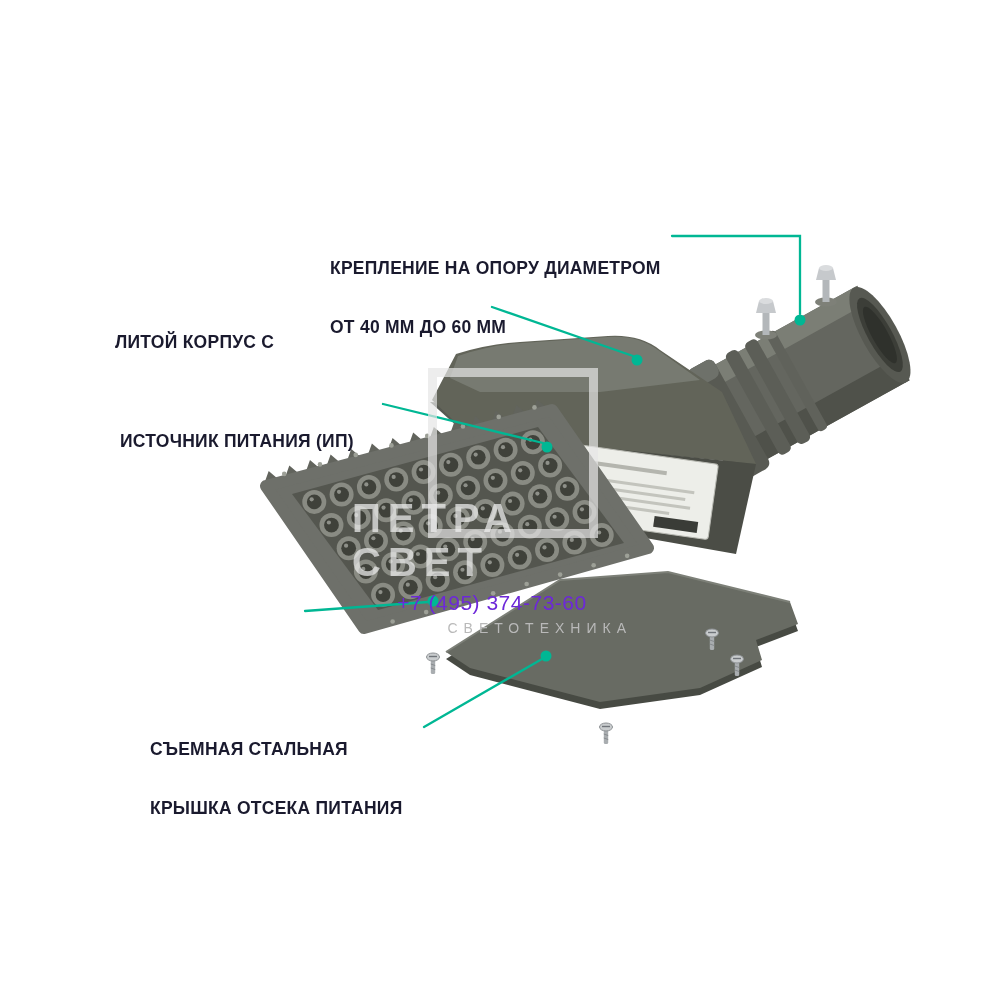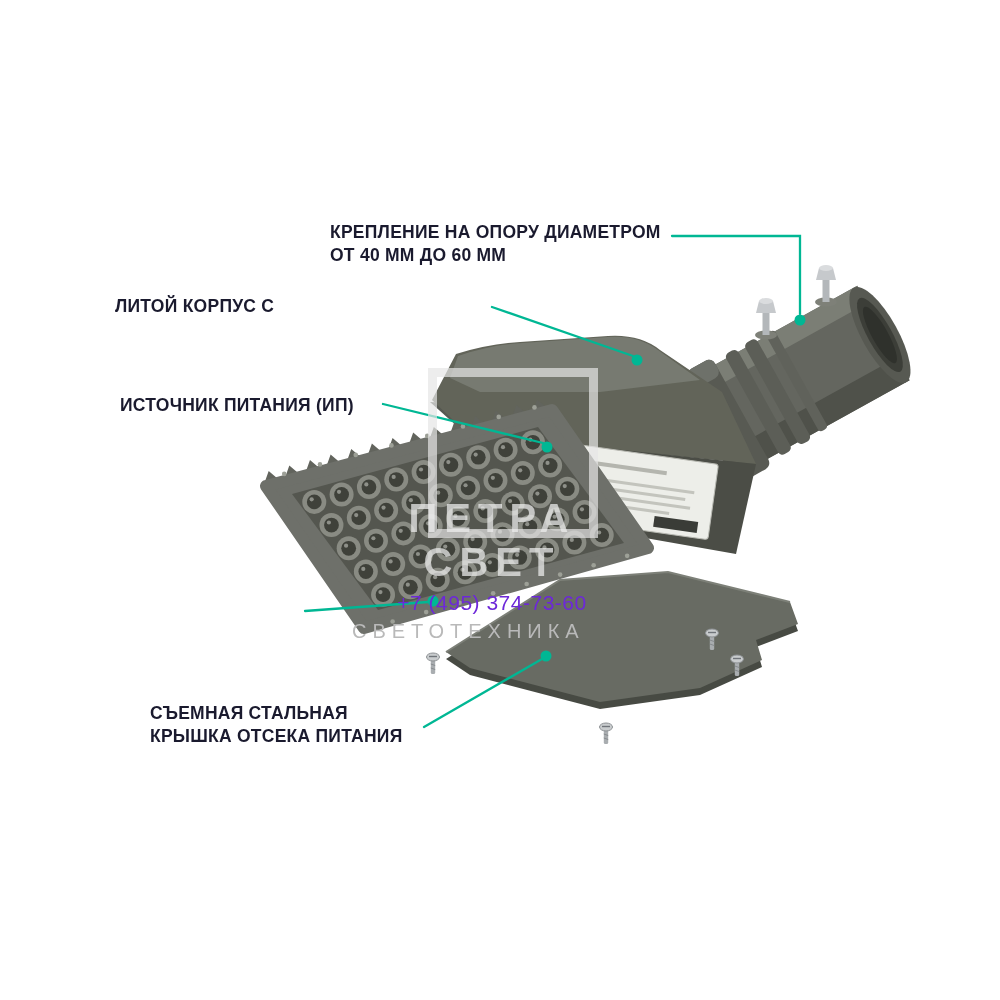--- a/index.html
+++ b/index.html
@@ -6,37 +6,37 @@
   #stage{
     position:relative;width:1000px;height:1000px;background:#ffffff;overflow:hidden;
     font-family:"Liberation Sans",sans-serif;
   }
   svg{position:absolute;left:0;top:0;}
   .callout{
     position:absolute;
     font-weight:700;font-size:17.5px;line-height:1.32;
     color:#1a1a2e;letter-spacing:.25px;white-space:nowrap;
   }
-  .callout span{display:block;}
+  .callout span{display:block;margin-top:36px;}
   .wm-name{
-    position:absolute;left:352px;width:280px;text-align:center;
+    position:absolute;left:352px;width:280px;text-align:left;
     font-weight:700;font-size:40px;letter-spacing:7px;
     color:rgba(238,238,238,.72);pointer-events:none;
   }
   #wm-square{
     position:absolute;left:428px;top:368px;width:152px;height:152px;
     border:9px solid rgba(230,230,230,.7);pointer-events:none;
   }
   #wm-phone{
     position:absolute;left:352px;top:591px;width:280px;text-align:center;
     font-size:21px;color:#6d28d9;letter-spacing:.5px;pointer-events:none;
   }
   #wm-tagline{
-    position:absolute;left:352px;top:620px;width:280px;text-align:left;
-    font-size:20px;color:#b9b9b9;letter-spacing:6px;pointer-events:none;
+    position:absolute;left:352px;top:620px;width:280px;text-align:right;
+    font-size:14px;color:#b9b9b9;letter-spacing:6px;pointer-events:none;
   }
 </style>
 </head>
 <body>
 
 <div id="stage">
 
   <svg width="1000" height="1000" viewBox="0 0 1000 1000">
 
     <g transform="translate(712,428) rotate(-29)">

